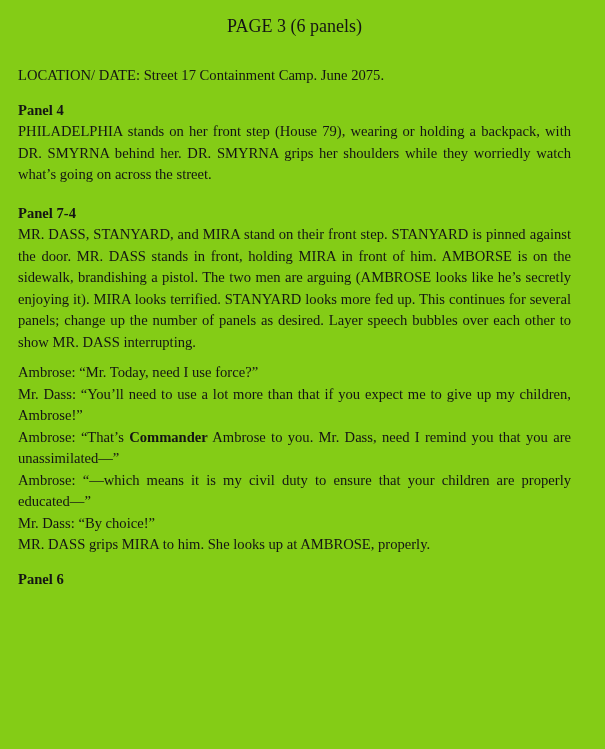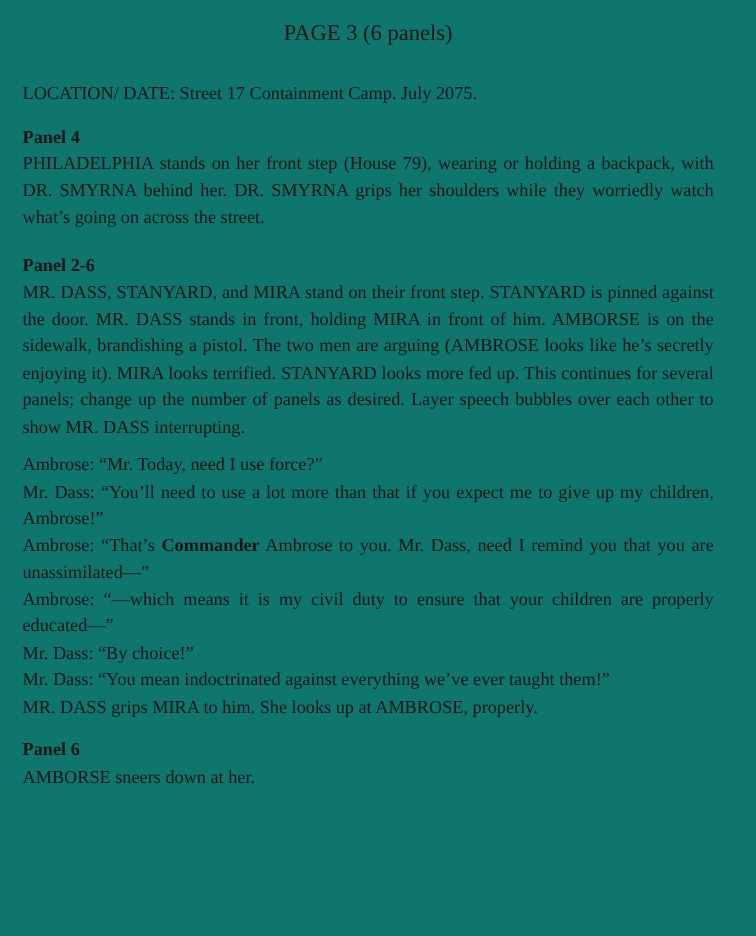--- a/index.html
+++ b/index.html
@@ -6,21 +6,21 @@
     margin: 0;
     padding: 0;
     background: #ffffff;
   }
   .page {
     position: relative;
     width: 605px;
     height: 749px;
     box-sizing: border-box;
     padding: 13px 34px 0 18px;
-    background: #0f766e;
+    background: #84cc16;
     color: #141414;
     font-family: "Liberation Serif", "DejaVu Serif", serif;
     font-size: 14.6px;
     line-height: 21.5px;
     overflow: hidden;
   }
   .page p { margin: 0; text-align: justify; }
   .title {
     text-align: center !important;
     font-size: 18px;
@@ -34,37 +34,35 @@
   .mt-mid     { margin-top: 17px !important; }
   b { font-weight: bold; }
 </style>
 </head>
 <body>
 
 <div class="page">
 
   <p class="title">PAGE 3 (6 panels)</p>
 
-  <p class="mt-loc"><span class="u">LOCATION/ DATE:</span> <span>Street 17 Containment Camp. July 2075.</span></p>
+  <p class="mt-loc"><span class="u">LOCATION/ DATE:</span> <span>Street 17 Containment Camp. June 2075.</span></p>
 
   <p class="panel-heading mt-panel">Panel 4</p>
   <p>PHILADELPHIA stands on her front step (House 79), wearing or holding a backpack, with DR. SMYRNA behind her. DR. SMYRNA grips her shoulders while they worriedly watch what’s going on across the street.</p>
 
 
-  <p class="panel-heading mt-mid">Panel 2-6</p>
+  <p class="panel-heading mt-mid">Panel 7-4</p>
   <p>MR. DASS, STANYARD, and MIRA stand on their front step. STANYARD is pinned against the door. MR. DASS stands in front, holding MIRA in front of him. AMBORSE is on the sidewalk, brandishing a pistol. The two men are arguing (AMBROSE looks like he’s secretly enjoying it). MIRA looks terrified. STANYARD looks more fed up. This continues for several panels; change up the number of panels as desired. Layer speech bubbles over each other to show MR. DASS interrupting.</p>
 
   <div class="mt-small">
     <p><span class="u">Ambrose:</span> <span>“Mr. Today, need I use force?”</span></p>
     <p><span class="u">Mr. Dass:</span> <span>“You’ll need to use a lot more than that if you expect me to give up my children, Ambrose!”</span></p>
     <p><span class="u">Ambrose:</span> <span>“That’s </span><b>Commander</b><span> Ambrose to you. Mr. Dass, need I remind you that you are unassimilated—”</span></p>
     <p><span class="u">Ambrose:</span> <span>“—which means it is my civil duty to ensure that your children are properly educated—”</span></p>
     <p><span class="u">Mr. Dass:</span> <span>“By choice!”</span></p>
-    <p><span class="u">Mr. Dass:</span> <span>“You mean indoctrinated against everything we’ve ever taught them!”</span></p>
   </div>
 
   <p>MR. DASS grips MIRA to him. She looks up at AMBROSE, properly.</p>
 
   <p class="panel-heading mt-panel">Panel 6</p>
-  <p>AMBORSE sneers down at her.</p>
 
 
 </div>
 
 </body></html>

